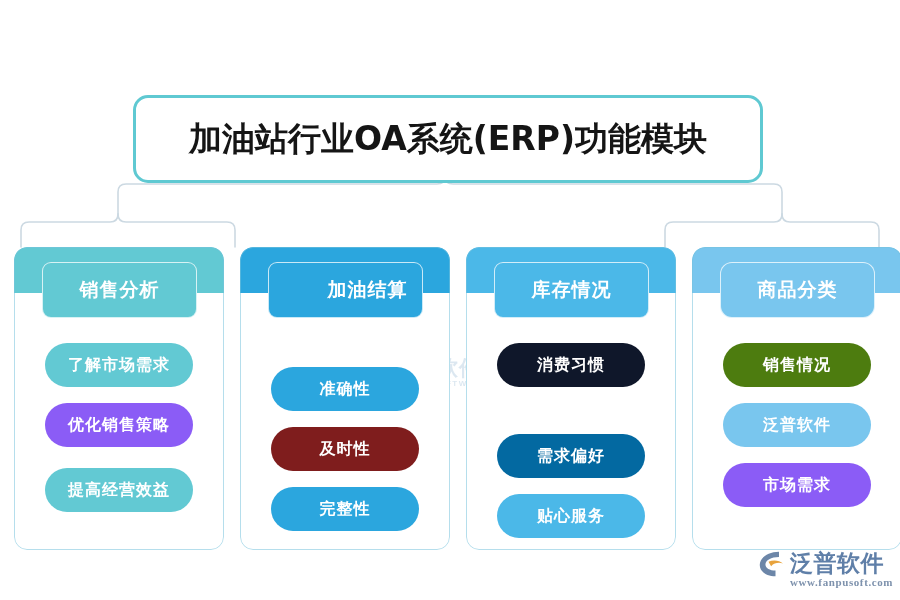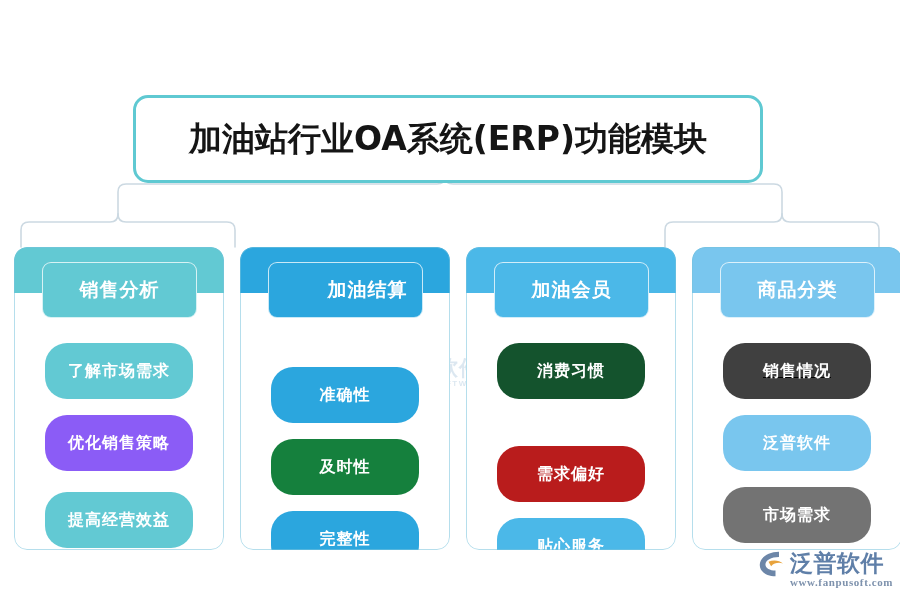--- a/index.html
+++ b/index.html
@@ -133,21 +133,21 @@
 
   .pill-wrap {
     position: absolute;
     left: 0;
     top: 96px;
     width: 100%;
     z-index: 2;
   }
   .pill {
     width: 148px;
-    height: 56px;
+    height: 44px;
     margin: 0 auto 16px auto;
     border-radius: 22px;
     display: flex;
     align-items: center;
     justify-content: center;
   }
   .pill-text {
     font-size: 16px;
     font-weight: 700;
     color: #ffffff;
@@ -248,60 +248,60 @@
       </div>
       <div class="card" style="left: 240px;">
         <div class="card-band" style="background: rgb(43, 166, 222);"></div>
         <div class="card-head" style="background: rgb(43, 166, 222); padding-left: 44px;">
           <div class="card-head-text">加油结算</div>
         </div>
         <div class="pill-wrap">
           <div class="pill" style="background: rgb(43, 166, 222); margin-top: 24px;">
             <div class="pill-text">准确性</div>
           </div>
-          <div class="pill" style="background: #15803d;">
+          <div class="pill" style="background: #7f1d1d;">
             <div class="pill-text">及时性</div>
           </div>
           <div class="pill" style="background: rgb(43, 166, 222); text-align: center;">
             <div class="pill-text">完整性</div>
           </div>
         </div>
         <div class="card-border"></div>
       </div>
       <div class="card" style="left: 466px;">
         <div class="card-band" style="background: rgb(75, 184, 232);"></div>
         <div class="card-head" style="background: rgb(75, 184, 232);">
-          <div class="card-head-text">加油会员</div>
+          <div class="card-head-text">库存情况</div>
         </div>
         <div class="pill-wrap">
-          <div class="pill" style="background: #14532d;">
+          <div class="pill" style="background: #0f172a;">
             <div class="pill-text">消费习惯</div>
           </div>
-          <div class="pill" style="background: #b91c1c; margin-top: 47px;">
+          <div class="pill" style="background: #0369a1; margin-top: 47px;">
             <div class="pill-text">需求偏好</div>
           </div>
           <div class="pill" style="background: rgb(75, 184, 232);">
             <div class="pill-text">贴心服务</div>
           </div>
         </div>
         <div class="card-border"></div>
       </div>
       <div class="card" style="left: 692px;">
         <div class="card-band" style="background: rgb(121, 198, 238);"></div>
-        <div class="card-head" style="background: rgb(121, 198, 238);">
+        <div class="card-head" style="background: rgb(121, 198, 238); border-radius: 12px;">
           <div class="card-head-text">商品分类</div>
         </div>
         <div class="pill-wrap">
-          <div class="pill" style="background: #404040; text-decoration: underline;">
+          <div class="pill" style="background: #4d7c0f;">
             <div class="pill-text">销售情况</div>
           </div>
           <div class="pill" style="background: rgb(121, 198, 238);">
             <div class="pill-text">泛普软件</div>
           </div>
-          <div class="pill" style="background: #737373;">
+          <div class="pill" style="background: #8b5cf6;">
             <div class="pill-text">市场需求</div>
           </div>
         </div>
         <div class="card-border"></div>
       </div>
     </div>
 
   <div class="brand">
     <svg class="brand-mark" viewBox="0 0 34 32">
       <path d="M25,2 C12,2 3,9.5 3,17 C3,24.5 11,30 21,30 L21,23.5 C14.5,23.5 9.5,20.5 9.5,16.5 C9.5,12 16,8 25,8 Z" fill="#6c86a8"></path>

